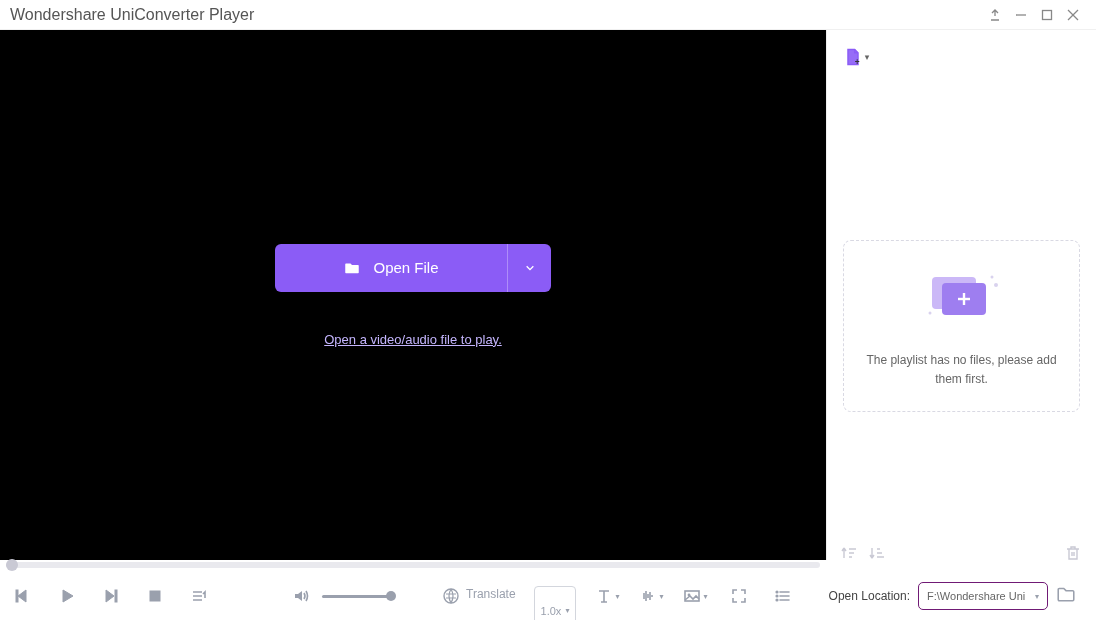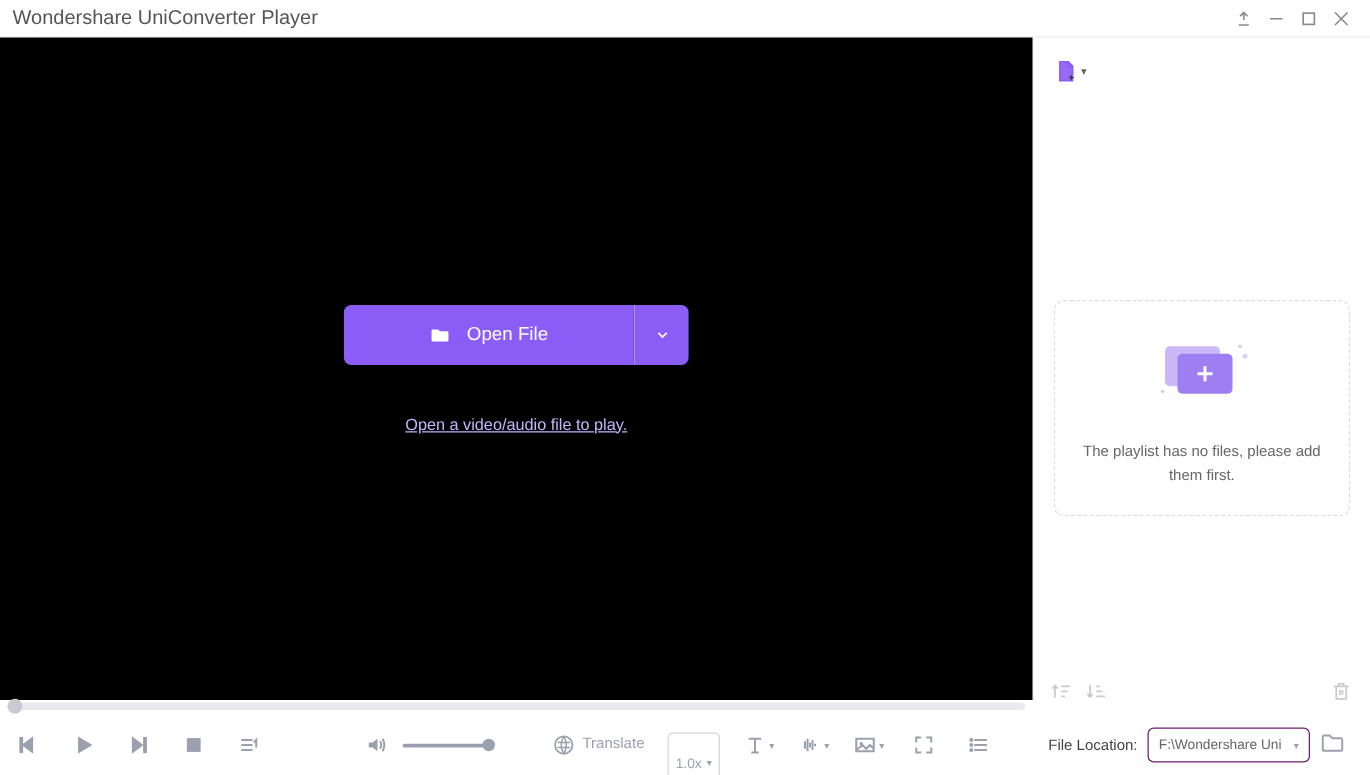--- a/index.html
+++ b/index.html
@@ -259,21 +259,21 @@
   <div class="tbtn outline">
     <svg viewBox="0 0 18 18">
         <path d="M6 5 H15 M6 9 H15 M6 13 H15 M3 5 H3 M3 9 H3 M3 13 H3" stroke-linecap="round"></path>
         <circle cx="3" cy="5" r="0.8" fill="#9aa0ad"></circle>
         <circle cx="3" cy="9" r="0.8" fill="#9aa0ad"></circle>
         <circle cx="3" cy="13" r="0.8" fill="#9aa0ad"></circle>
       </svg>
   </div>
 
   <div class="file-loc">
-    <label>File Location:</label>
+    <label>Open Location:</label>
     <div class="select">
       <span>F:\Wondershare Uni</span>
       <span class="dd-caret">▾</span>
     </div>
     <div class="folder-btn">
       <svg viewBox="0 0 18 18" width="20" height="20">
           <path d="M2 5 Q2 4 3 4 H7 L9 6 H15 Q16 6 16 7 V14 Q16 15 15 15 H3 Q2 15 2 14 Z" fill="none" stroke="#9aa0ad" stroke-width="1.4"></path>
         </svg>
     </div>
   </div>

